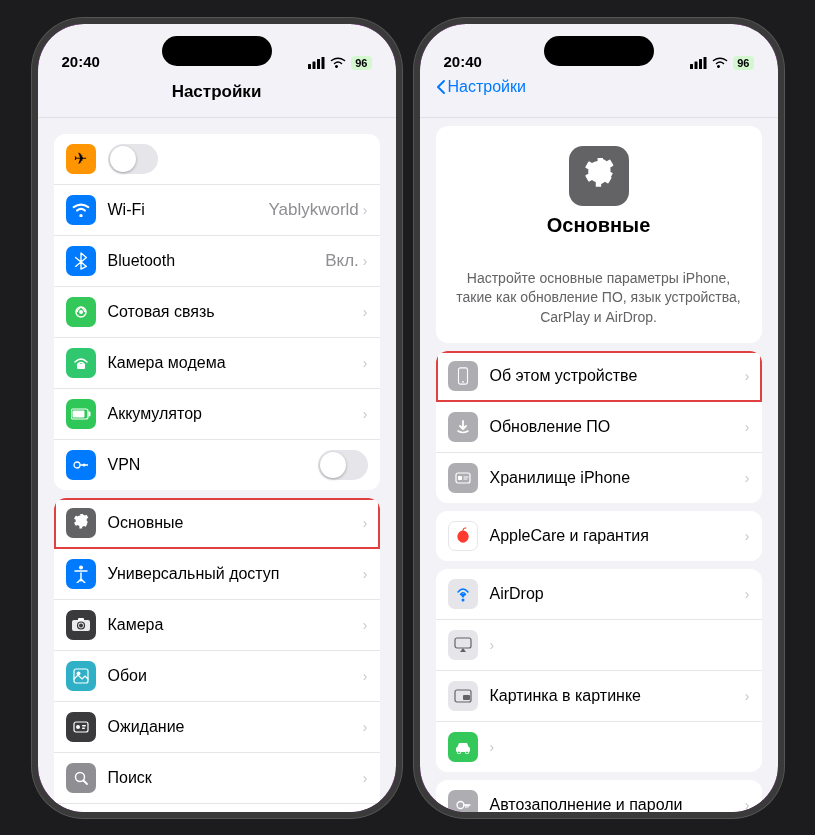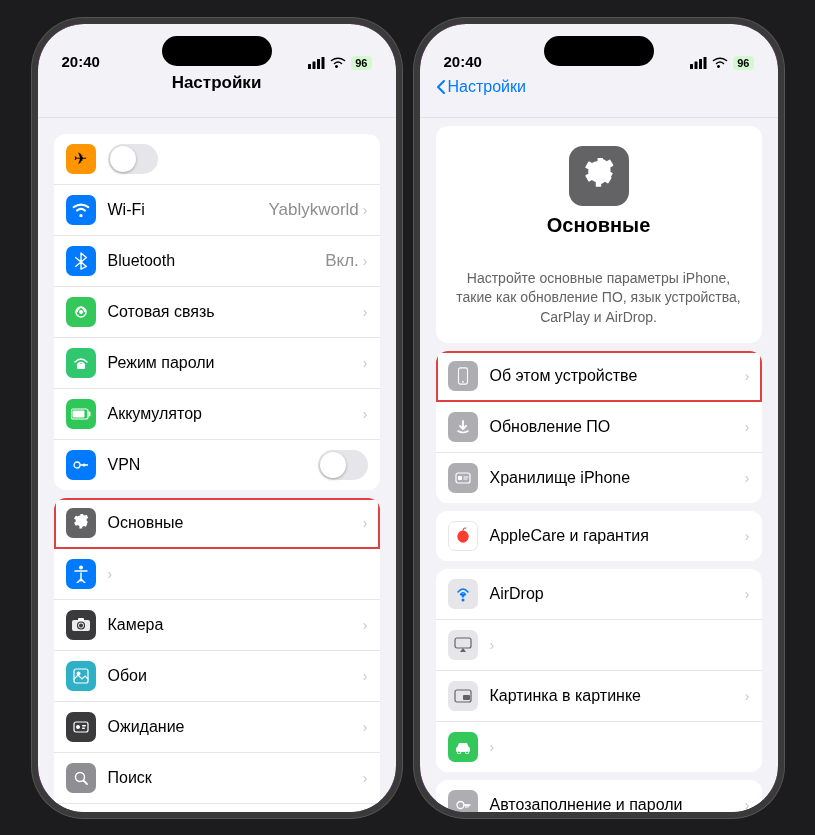--- a/index.html
+++ b/index.html
@@ -91,25 +91,25 @@
       gap: 2px;
       color: #007aff;
       font-size: 16px;
       position: absolute;
       left: 16px;
       top: 0;
     }
     .nav-bar-container {
       position: relative;
       background: rgba(242,242,247,0.92);
-      padding: 4px 16px 24px;
+      padding: 4px 16px 16px;
       border-bottom: 1px solid #e0e0e6;
       height: 40px;
       display: flex;
-      align-items: flex-end;
+      align-items: flex-start;
       justify-content: center;
     }
 
     
     .content {
       overflow-y: auto;
       height: calc(100% - 94px);
     }
     .content::-webkit-scrollbar { display: none; }
     .group {
@@ -315,21 +315,21 @@
         </div>
 
         <div class="row">
           <div class="row-icon" style="background:#30c76f;">
             <svg width="16" height="16" viewBox="0 0 16 16" fill="#fff">
               <rect x="4" y="9" width="8" height="5" rx="1" fill="#fff"></rect>
               <path d="M2 7 Q8 1 14 7" stroke="#fff" stroke-width="1.5" fill="none" stroke-linecap="round"></path>
               <path d="M4.5 9.5 Q8 5.5 11.5 9.5" stroke="#fff" stroke-width="1.5" fill="none" stroke-linecap="round"></path>
             </svg>
           </div>
-          <span class="row-label">Режим пароли</span>
+          <span class="row-label">Камера модема</span>
           <span class="row-chevron">›</span>
         </div>
 
         <div class="row">
           <div class="row-icon" style="background:#30c759;">
             <svg width="20" height="12" viewBox="0 0 20 12" fill="#fff">
               <rect x="0" y="1" width="17" height="10" rx="2" stroke="#fff" stroke-width="1.2" fill="none"></rect>
               <rect x="1.5" y="2.5" width="12" height="7" rx="1" fill="#fff"></rect>
               <rect x="17.5" y="3.5" width="2" height="5" rx="1" fill="#fff"></rect>
             </svg>
@@ -366,20 +366,21 @@
           <span class="row-chevron">›</span>
         </div>
 
         <div class="row">
           <div class="row-icon row-icon-blue">
             <svg width="16" height="18" viewBox="0 0 16 18" fill="#fff">
               <circle cx="8" cy="2.5" r="2"></circle>
               <path d="M2 6h12M8 8v8M4 18l4-4 4 4" stroke="#fff" stroke-width="1.5" fill="none" stroke-linecap="round" stroke-linejoin="round"></path>
             </svg>
           </div>
+          <span class="row-label">Универсальный доступ</span>
           <span class="row-chevron">›</span>
         </div>
 
         <div class="row">
           <div class="row-icon row-icon-dark">
             <svg width="18" height="15" viewBox="0 0 18 15" fill="#fff">
               <rect x="0" y="3" width="18" height="11" rx="2" fill="#fff" opacity="0.9"></rect>
               <circle cx="9" cy="8.5" r="3.5" stroke="#3a3a3c" stroke-width="1.2" fill="none"></circle>
               <circle cx="9" cy="8.5" r="2" fill="#3a3a3c"></circle>
               <rect x="6" y="1" width="6" height="3" rx="1" fill="#fff"></rect>

